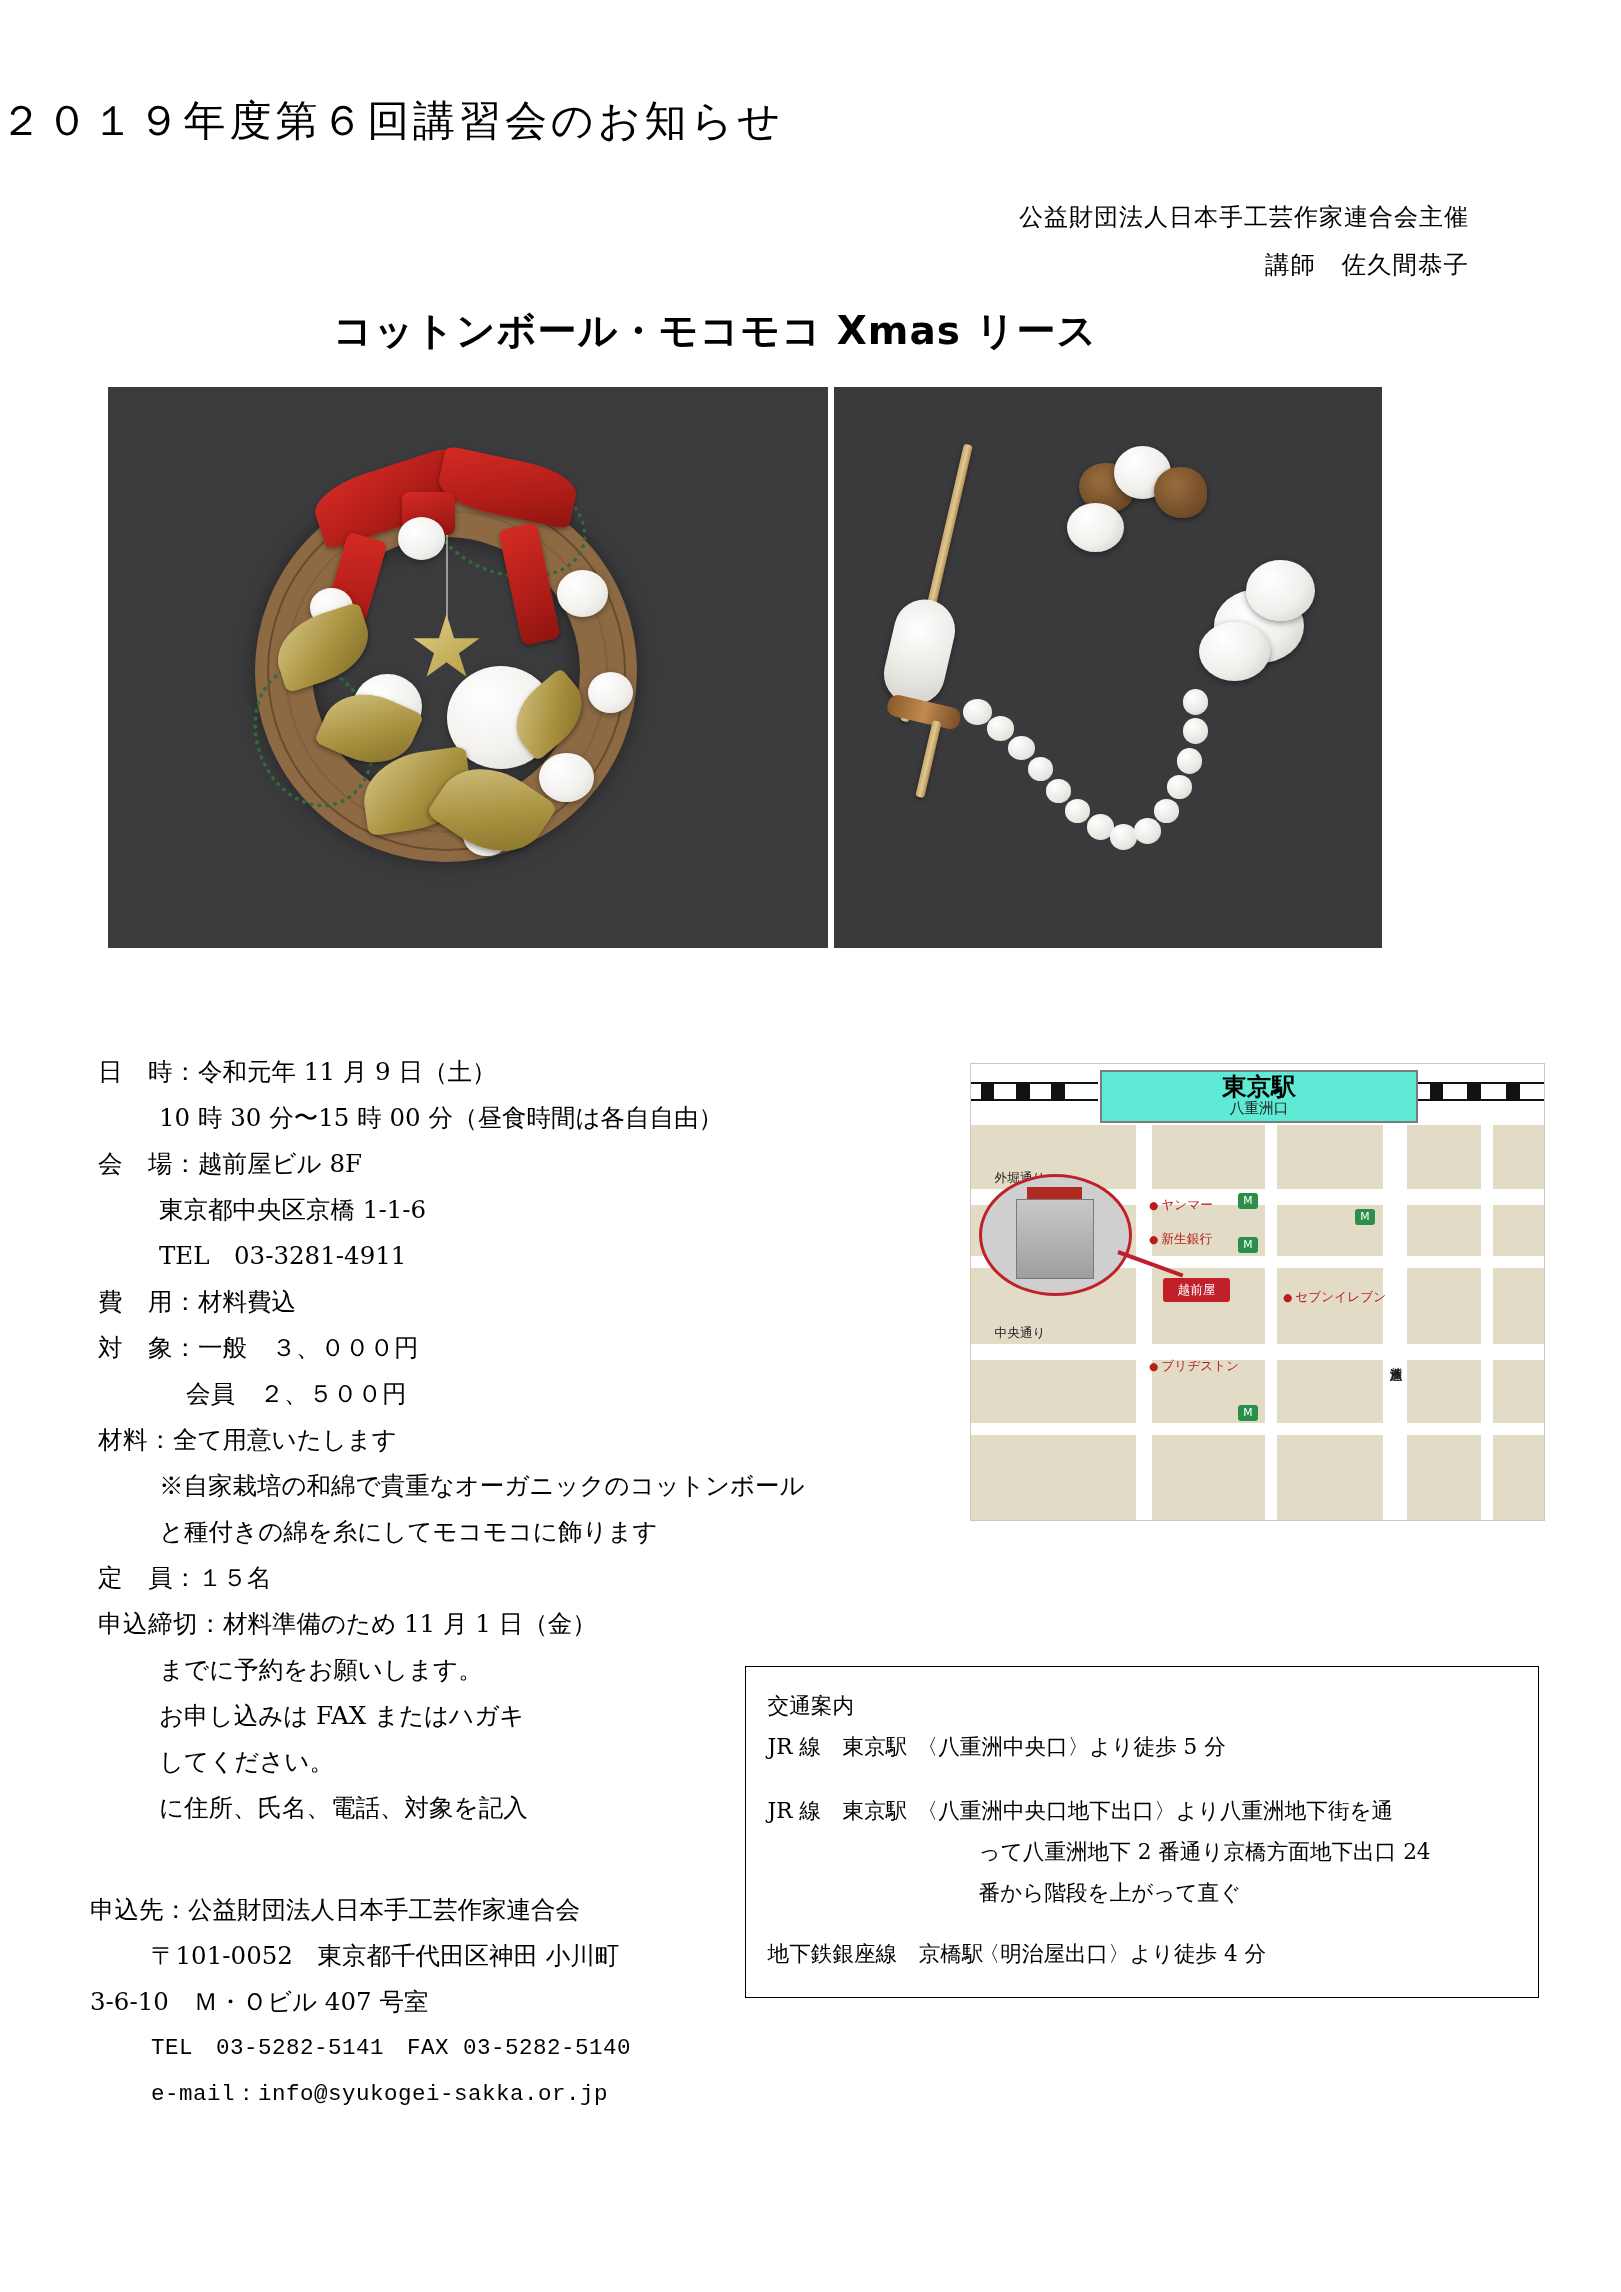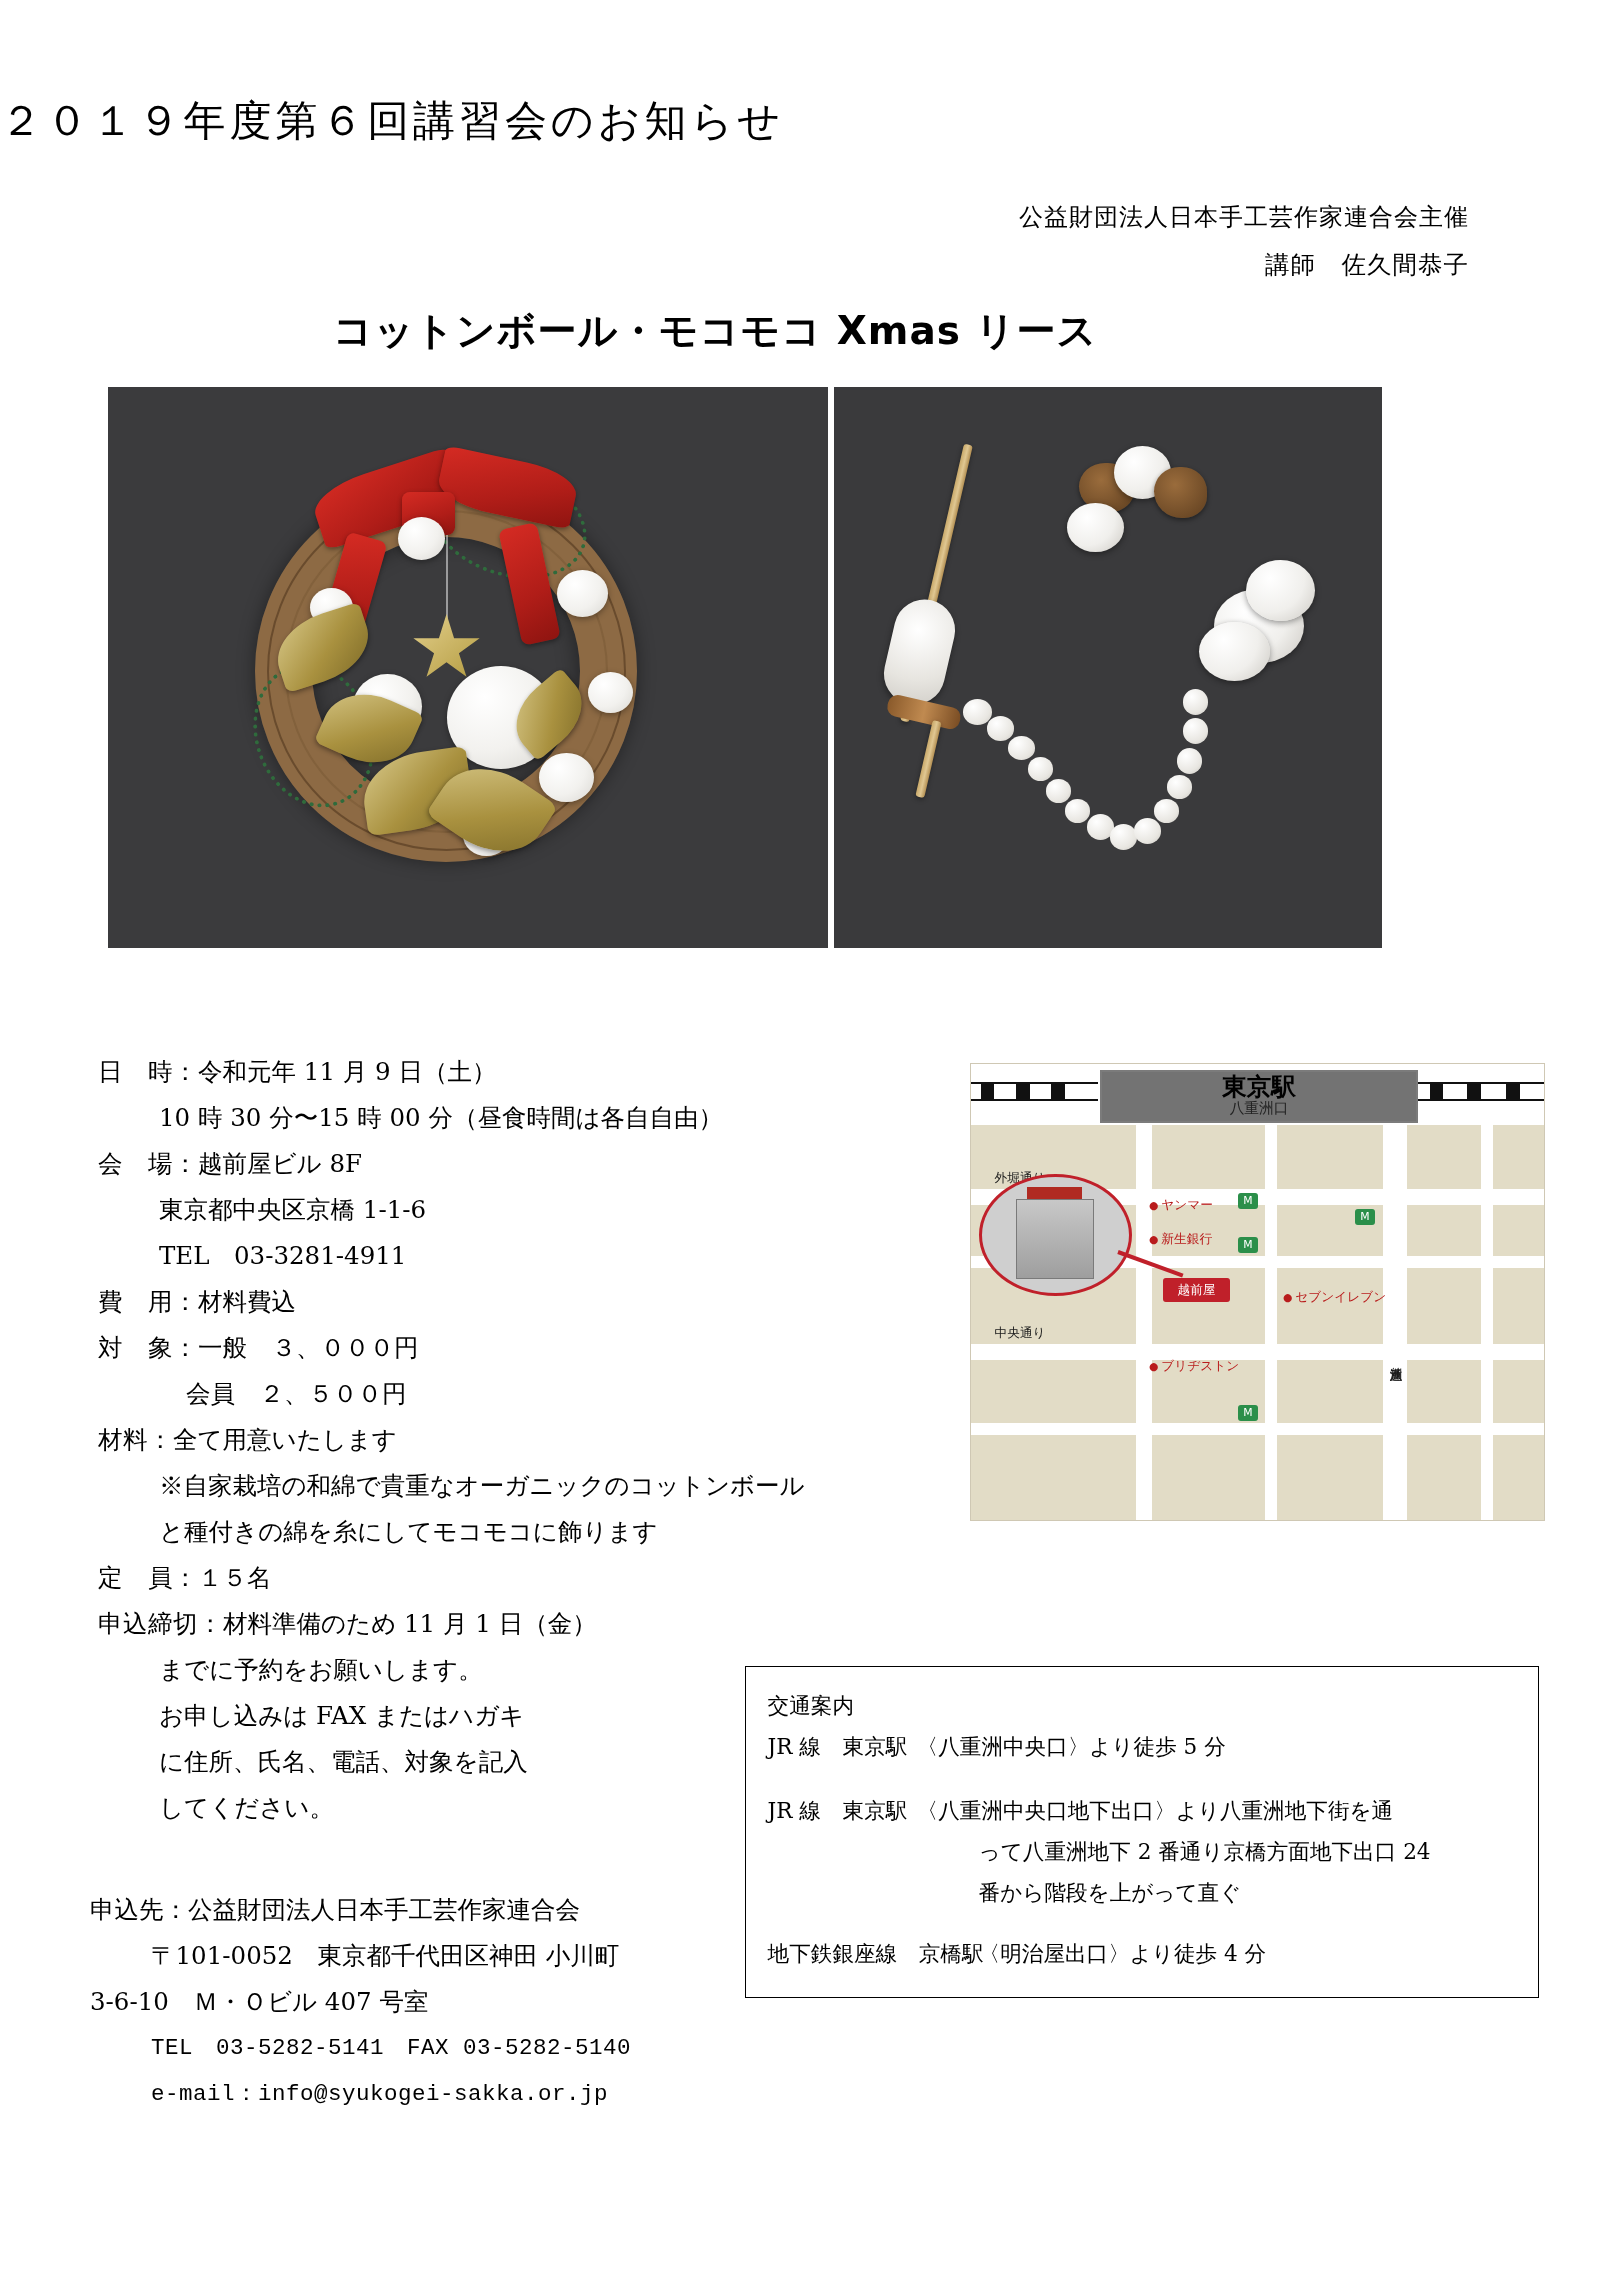--- a/index.html
+++ b/index.html
@@ -195,21 +195,21 @@
     border: 1px solid #cfc8b4;
     overflow: hidden;
   }
   .map-top-band {
     position: absolute; left: 0; top: 0; width: 573px; height: 61px;
     background: #ffffff;
   }
   .map-station-box {
     position: absolute;
     left: 129px; top: 5.9px; width: 314px; height: 49px;
-    background: #737373; border: 2px solid #7b7b7b;
+    background: #5eead4; border: 2px solid #7b7b7b;
     text-align: center;
   }
   .map-station-name {
     font-family: "DejaVu Sans", "Liberation Sans", sans-serif;
     font-weight: bold; font-size: 24.5px; line-height: 27.4px; padding-top: 1px;
   }
   .map-station-sub {
     font-family: "DejaVu Sans", "Liberation Sans", sans-serif;
     font-size: 14.7px; line-height: 15.7px; color: #222;
   }
@@ -403,22 +403,22 @@
     <div class="row"><span class="lbl">費　用：</span><span>材料費込</span></div>
     <div class="row"><span class="lbl">対　象：</span><span>一般　３、０００円</span></div>
     <div class="row indent-2"><span>会員　２、５００円</span></div>
     <div class="row"><span class="lbl">材料：</span><span>全て用意いたします</span></div>
     <div class="row indent-1"><span>※自家栽培の和綿で貴重なオーガニックのコットンボール</span></div>
     <div class="row indent-1"><span>と種付きの綿を糸にしてモコモコに飾ります</span></div>
     <div class="row"><span class="lbl">定　員：</span><span>１５名</span></div>
     <div class="row"><span class="lbl">申込締切：</span><span>材料準備のため 11 月 1 日（金）</span></div>
     <div class="row indent-1"><span>までに予約をお願いします。</span></div>
     <div class="row indent-1"><span>お申し込みは FAX またはハガキ</span></div>
+    <div class="row indent-1"><span>してください。</span></div>
     <div class="row indent-1"><span>に住所、氏名、電話、対象を記入</span></div>
-    <div class="row indent-1"><span>してください。</span></div>
   </div>
 
   <div class="contact">
     <div>申込先：公益財団法人日本手工芸作家連合会</div>
     <div class="i3">〒101-0052　東京都千代田区神田 小川町</div>
     <div class="i2">3-6-10　Ｍ・Ｏビル 407 号室</div>
     <div class="i3 mono">TEL　03-5282-5141　FAX 03-5282-5140</div>
     <div class="i3 mono">e-mail：info@syukogei-sakka.or.jp</div>
   </div>
 

